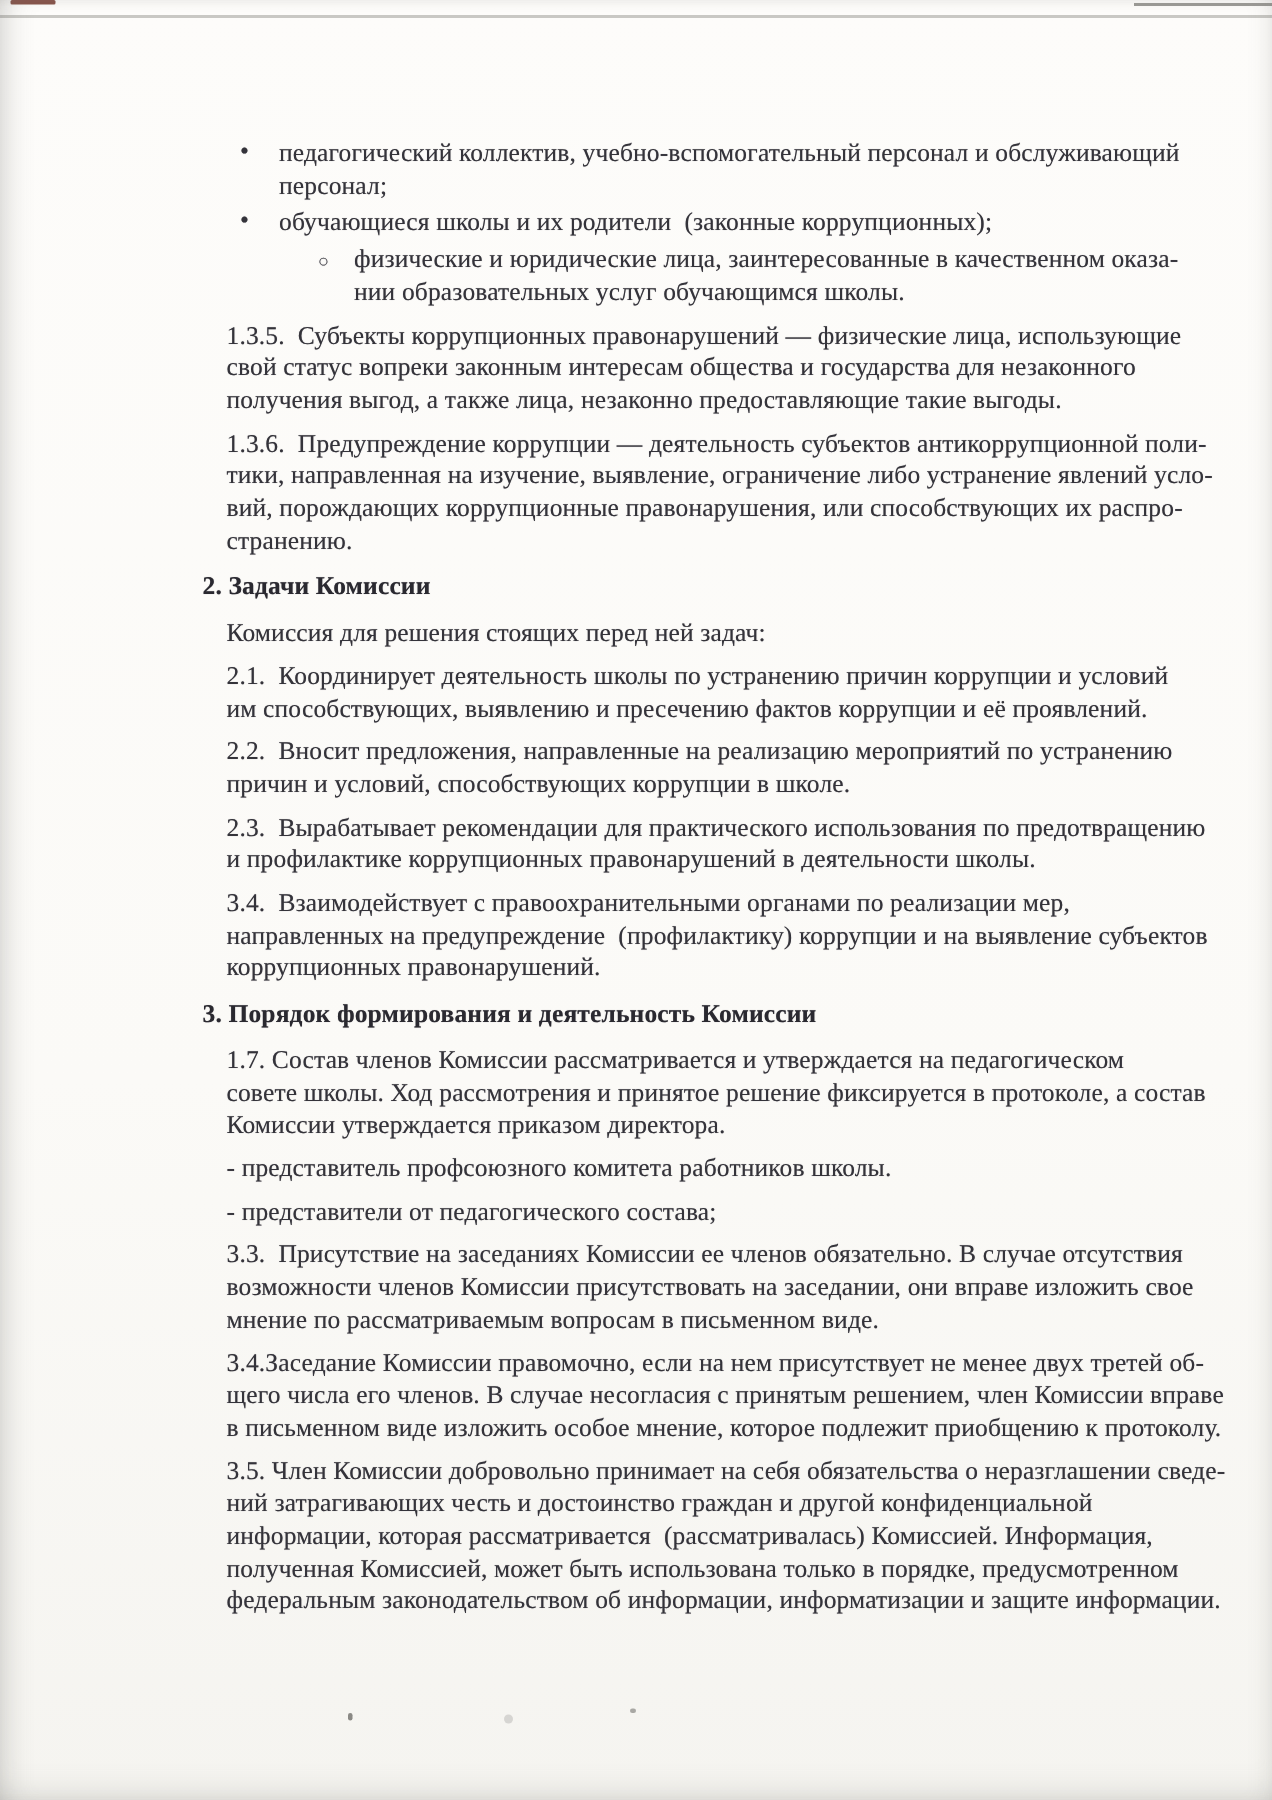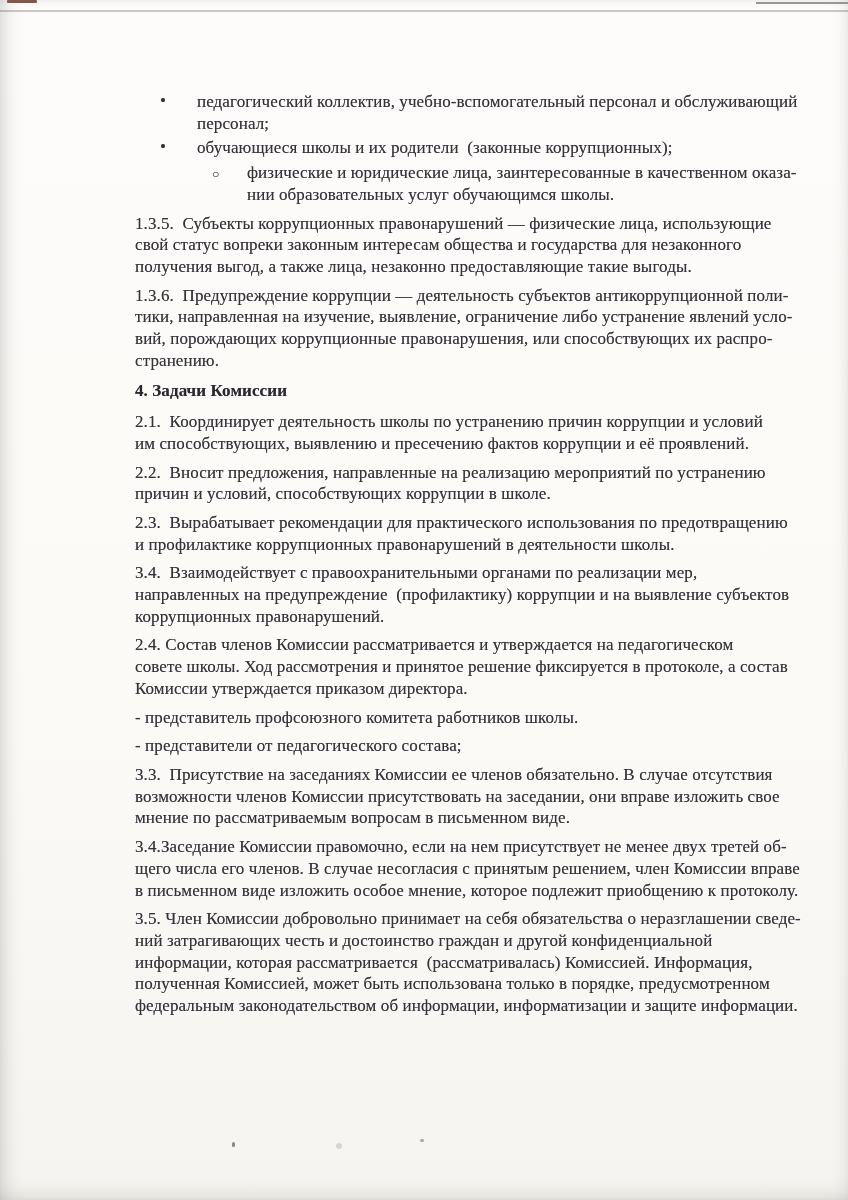--- a/index.html
+++ b/index.html
@@ -75,40 +75,39 @@
     position: absolute;
     left: 135px; top: 91px;
     width: 705px;
     color: #34333a;
     font-size: 17px;
     line-height: 21.7px;
     letter-spacing: 0.1px;
     text-shadow: 0 0 0.5px rgba(52,51,58,0.55);
   }
   .para {
-    margin: 0 0 7px 0;
+    margin: 0 0 7px 16px;
     white-space: pre;
   }
   .heading {
     margin: 9px 0 9px 0;
     white-space: pre;
     font-weight: bold;
     font-size: 17px;
     color: #2a2930;
   }
   .bullet {
     position: relative;
     padding-left: 51px;
     margin: 0 0 3px 0;
   }
   .bullet:last-of-type { margin-bottom: 7px; }
   .bullet .btext {
     display: block;
     white-space: pre;
-    margin-left: 11px;
   }
   .bullet .marker {
     position: absolute;
     left: 25px; top: -1px;
     font-size: 17px;
   }
   .bullet.sub {
     padding-left: 101px;
     margin-bottom: 7px;
   }
@@ -145,32 +144,34 @@
     </div>
 
     <p class="para">1.3.5.  Субъекты коррупционных правонарушений — физические лица, использующие
 свой статус вопреки законным интересам общества и государства для незаконного
 получения выгод, а также лица, незаконно предоставляющие такие выгоды.</p>
     <p class="para">1.3.6.  Предупреждение коррупции — деятельность субъектов антикоррупционной поли-
 тики, направленная на изучение, выявление, ограничение либо устранение явлений усло-
 вий, порождающих коррупционные правонарушения, или способствующих их распро-
 странению.</p>
 
-    <h2 class="heading">4. Задачи Комиссии</h2>
+    <h2 class="heading">2. Задачи Комиссии</h2>
+    <p class="para">Комиссия для решения стоящих перед ней задач:</p>
     <p class="para">2.1.  Координирует деятельность школы по устранению причин коррупции и условий
 им способствующих, выявлению и пресечению фактов коррупции и её проявлений.</p>
     <p class="para">2.2.  Вносит предложения, направленные на реализацию мероприятий по устранению
 причин и условий, способствующих коррупции в школе.</p>
     <p class="para">2.3.  Вырабатывает рекомендации для практического использования по предотвращению
 и профилактике коррупционных правонарушений в деятельности школы.</p>
     <p class="para">3.4.  Взаимодействует с правоохранительными органами по реализации мер,
 направленных на предупреждение  (профилактику) коррупции и на выявление субъектов
 коррупционных правонарушений.</p>
 
-    <p class="para">2.4. Состав членов Комиссии рассматривается и утверждается на педагогическом
+    <h2 class="heading">3. Порядок формирования и деятельность Комиссии</h2>
+    <p class="para">1.7. Состав членов Комиссии рассматривается и утверждается на педагогическом
 совете школы. Ход рассмотрения и принятое решение фиксируется в протоколе, а состав
 Комиссии утверждается приказом директора.</p>
     <p class="para">- представитель профсоюзного комитета работников школы.</p>
     <p class="para">- представители от педагогического состава;</p>
     <p class="para">3.3.  Присутствие на заседаниях Комиссии ее членов обязательно. В случае отсутствия
 возможности членов Комиссии присутствовать на заседании, они вправе изложить свое
 мнение по рассматриваемым вопросам в письменном виде.</p>
     <p class="para">3.4.Заседание Комиссии правомочно, если на нем присутствует не менее двух третей об-
 щего числа его членов. В случае несогласия с принятым решением, член Комиссии вправе
 в письменном виде изложить особое мнение, которое подлежит приобщению к протоколу.</p>

